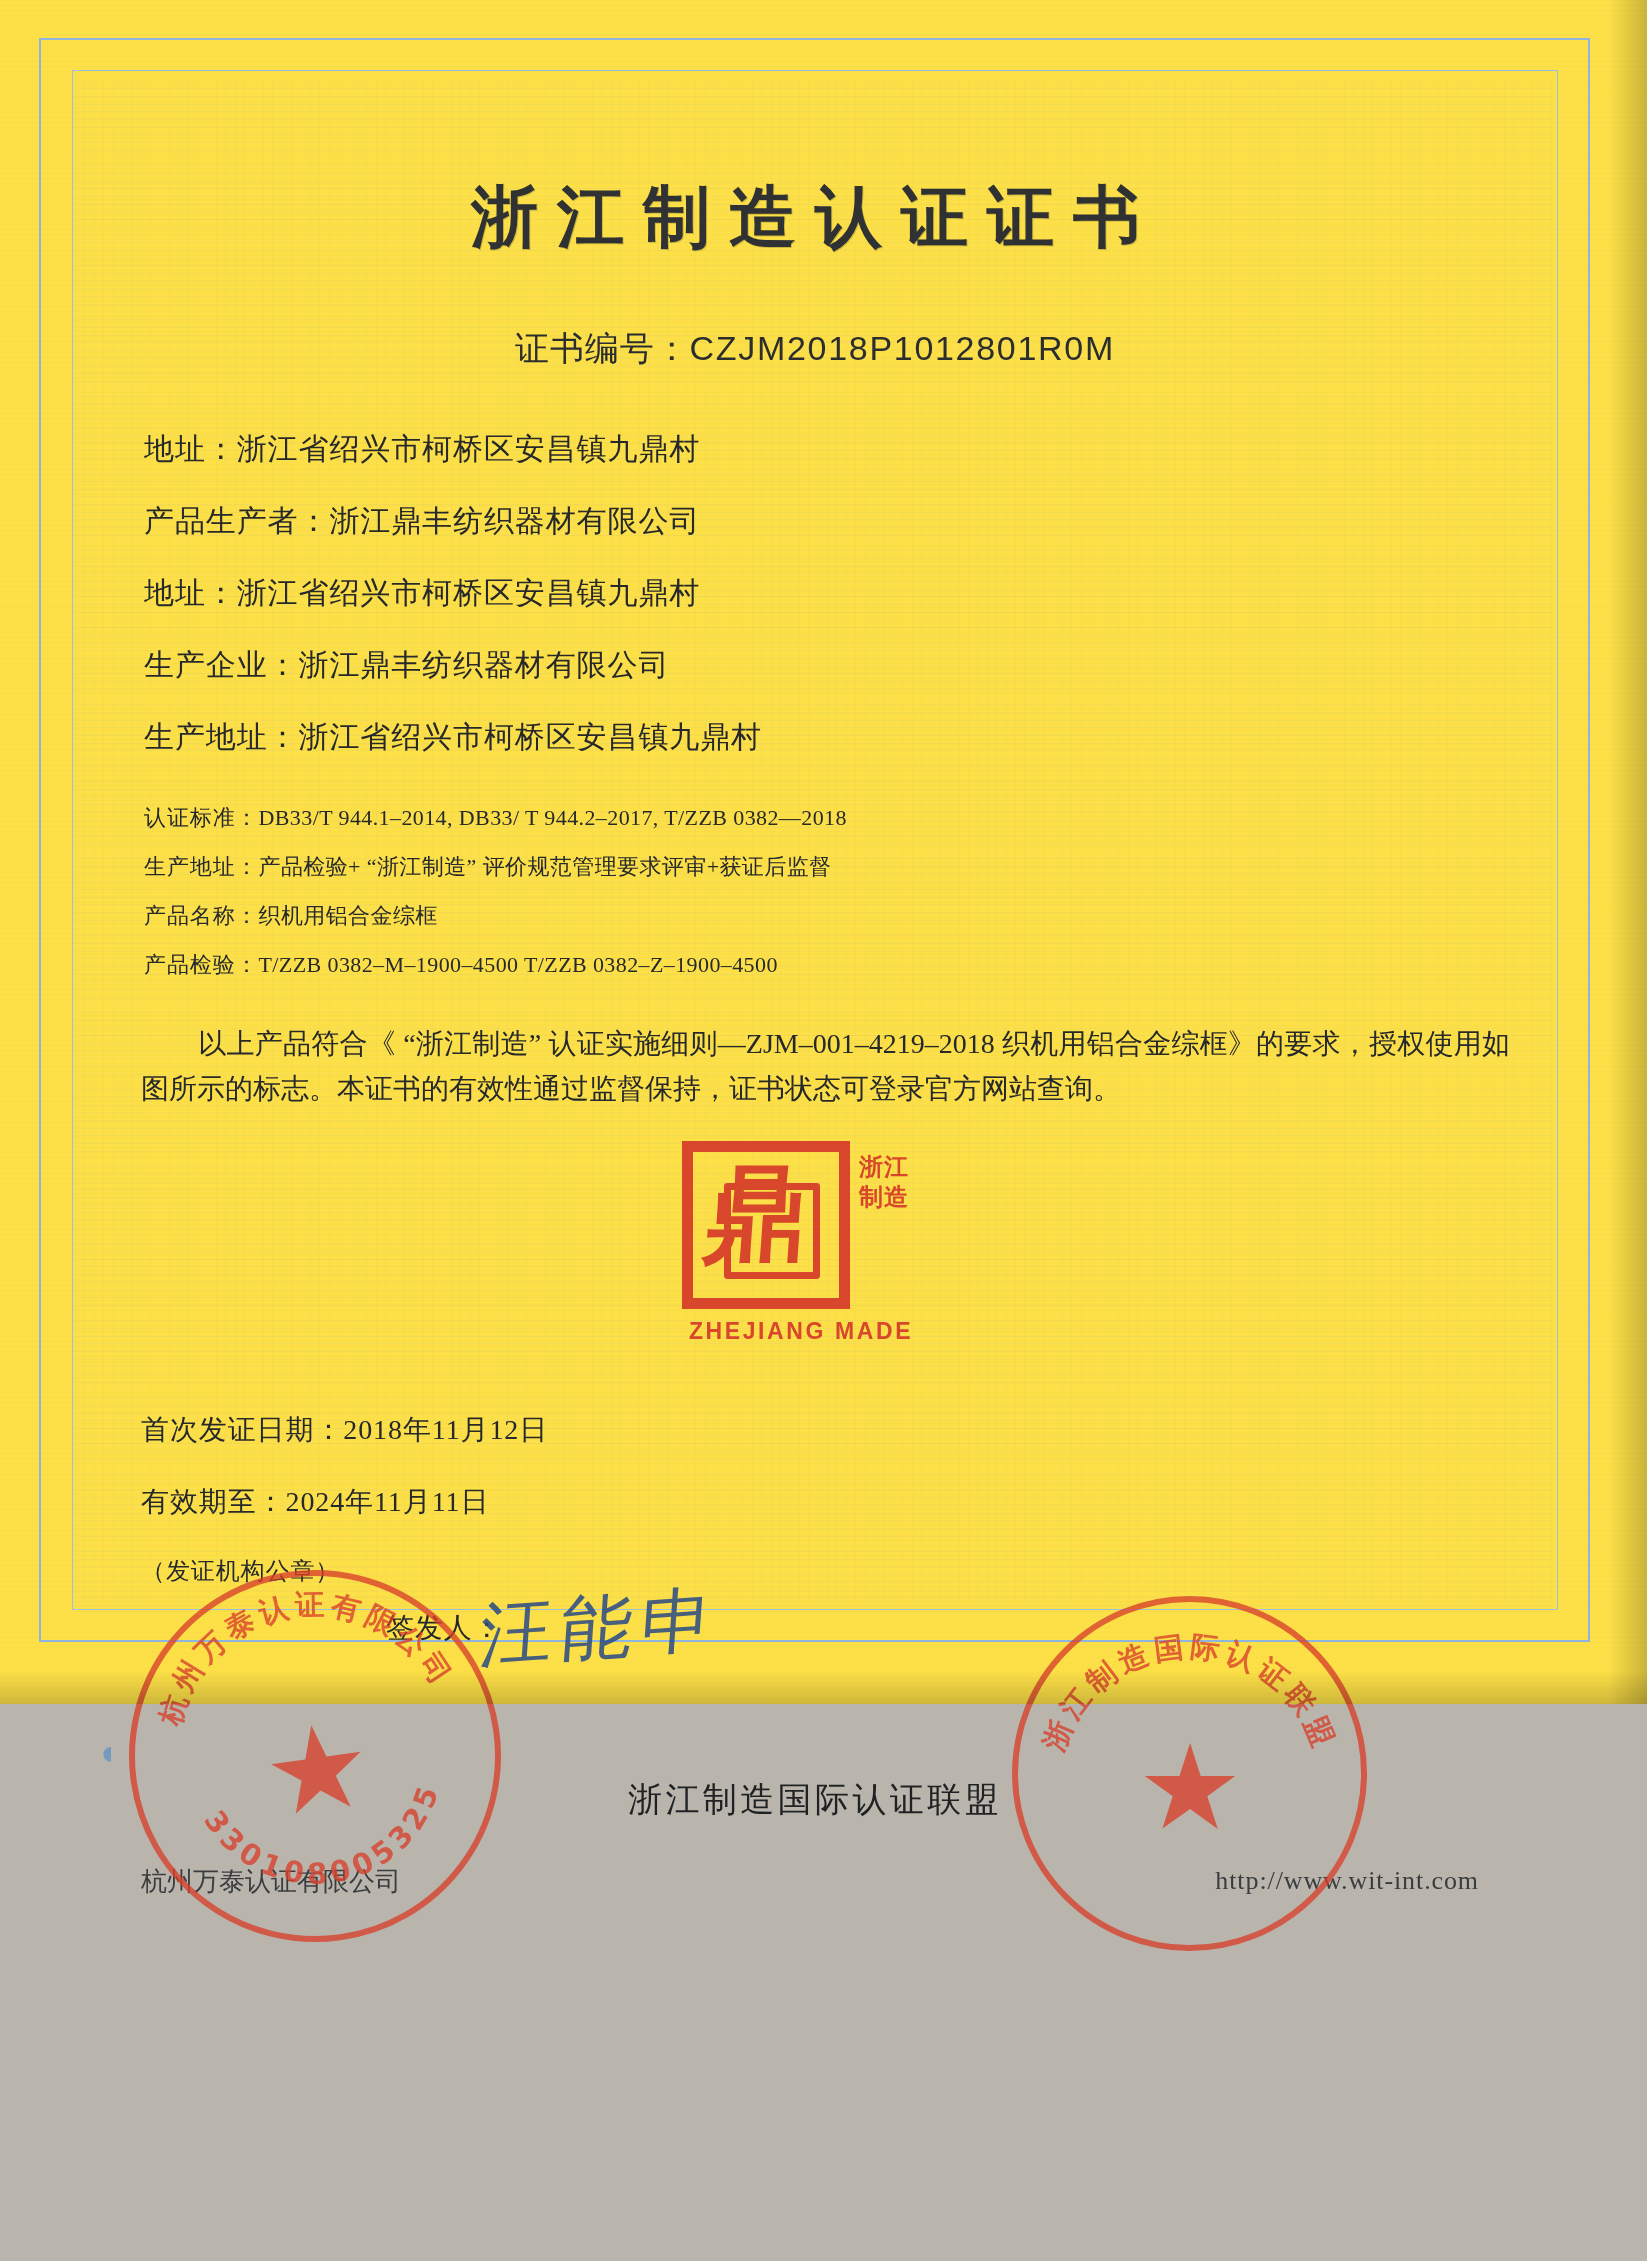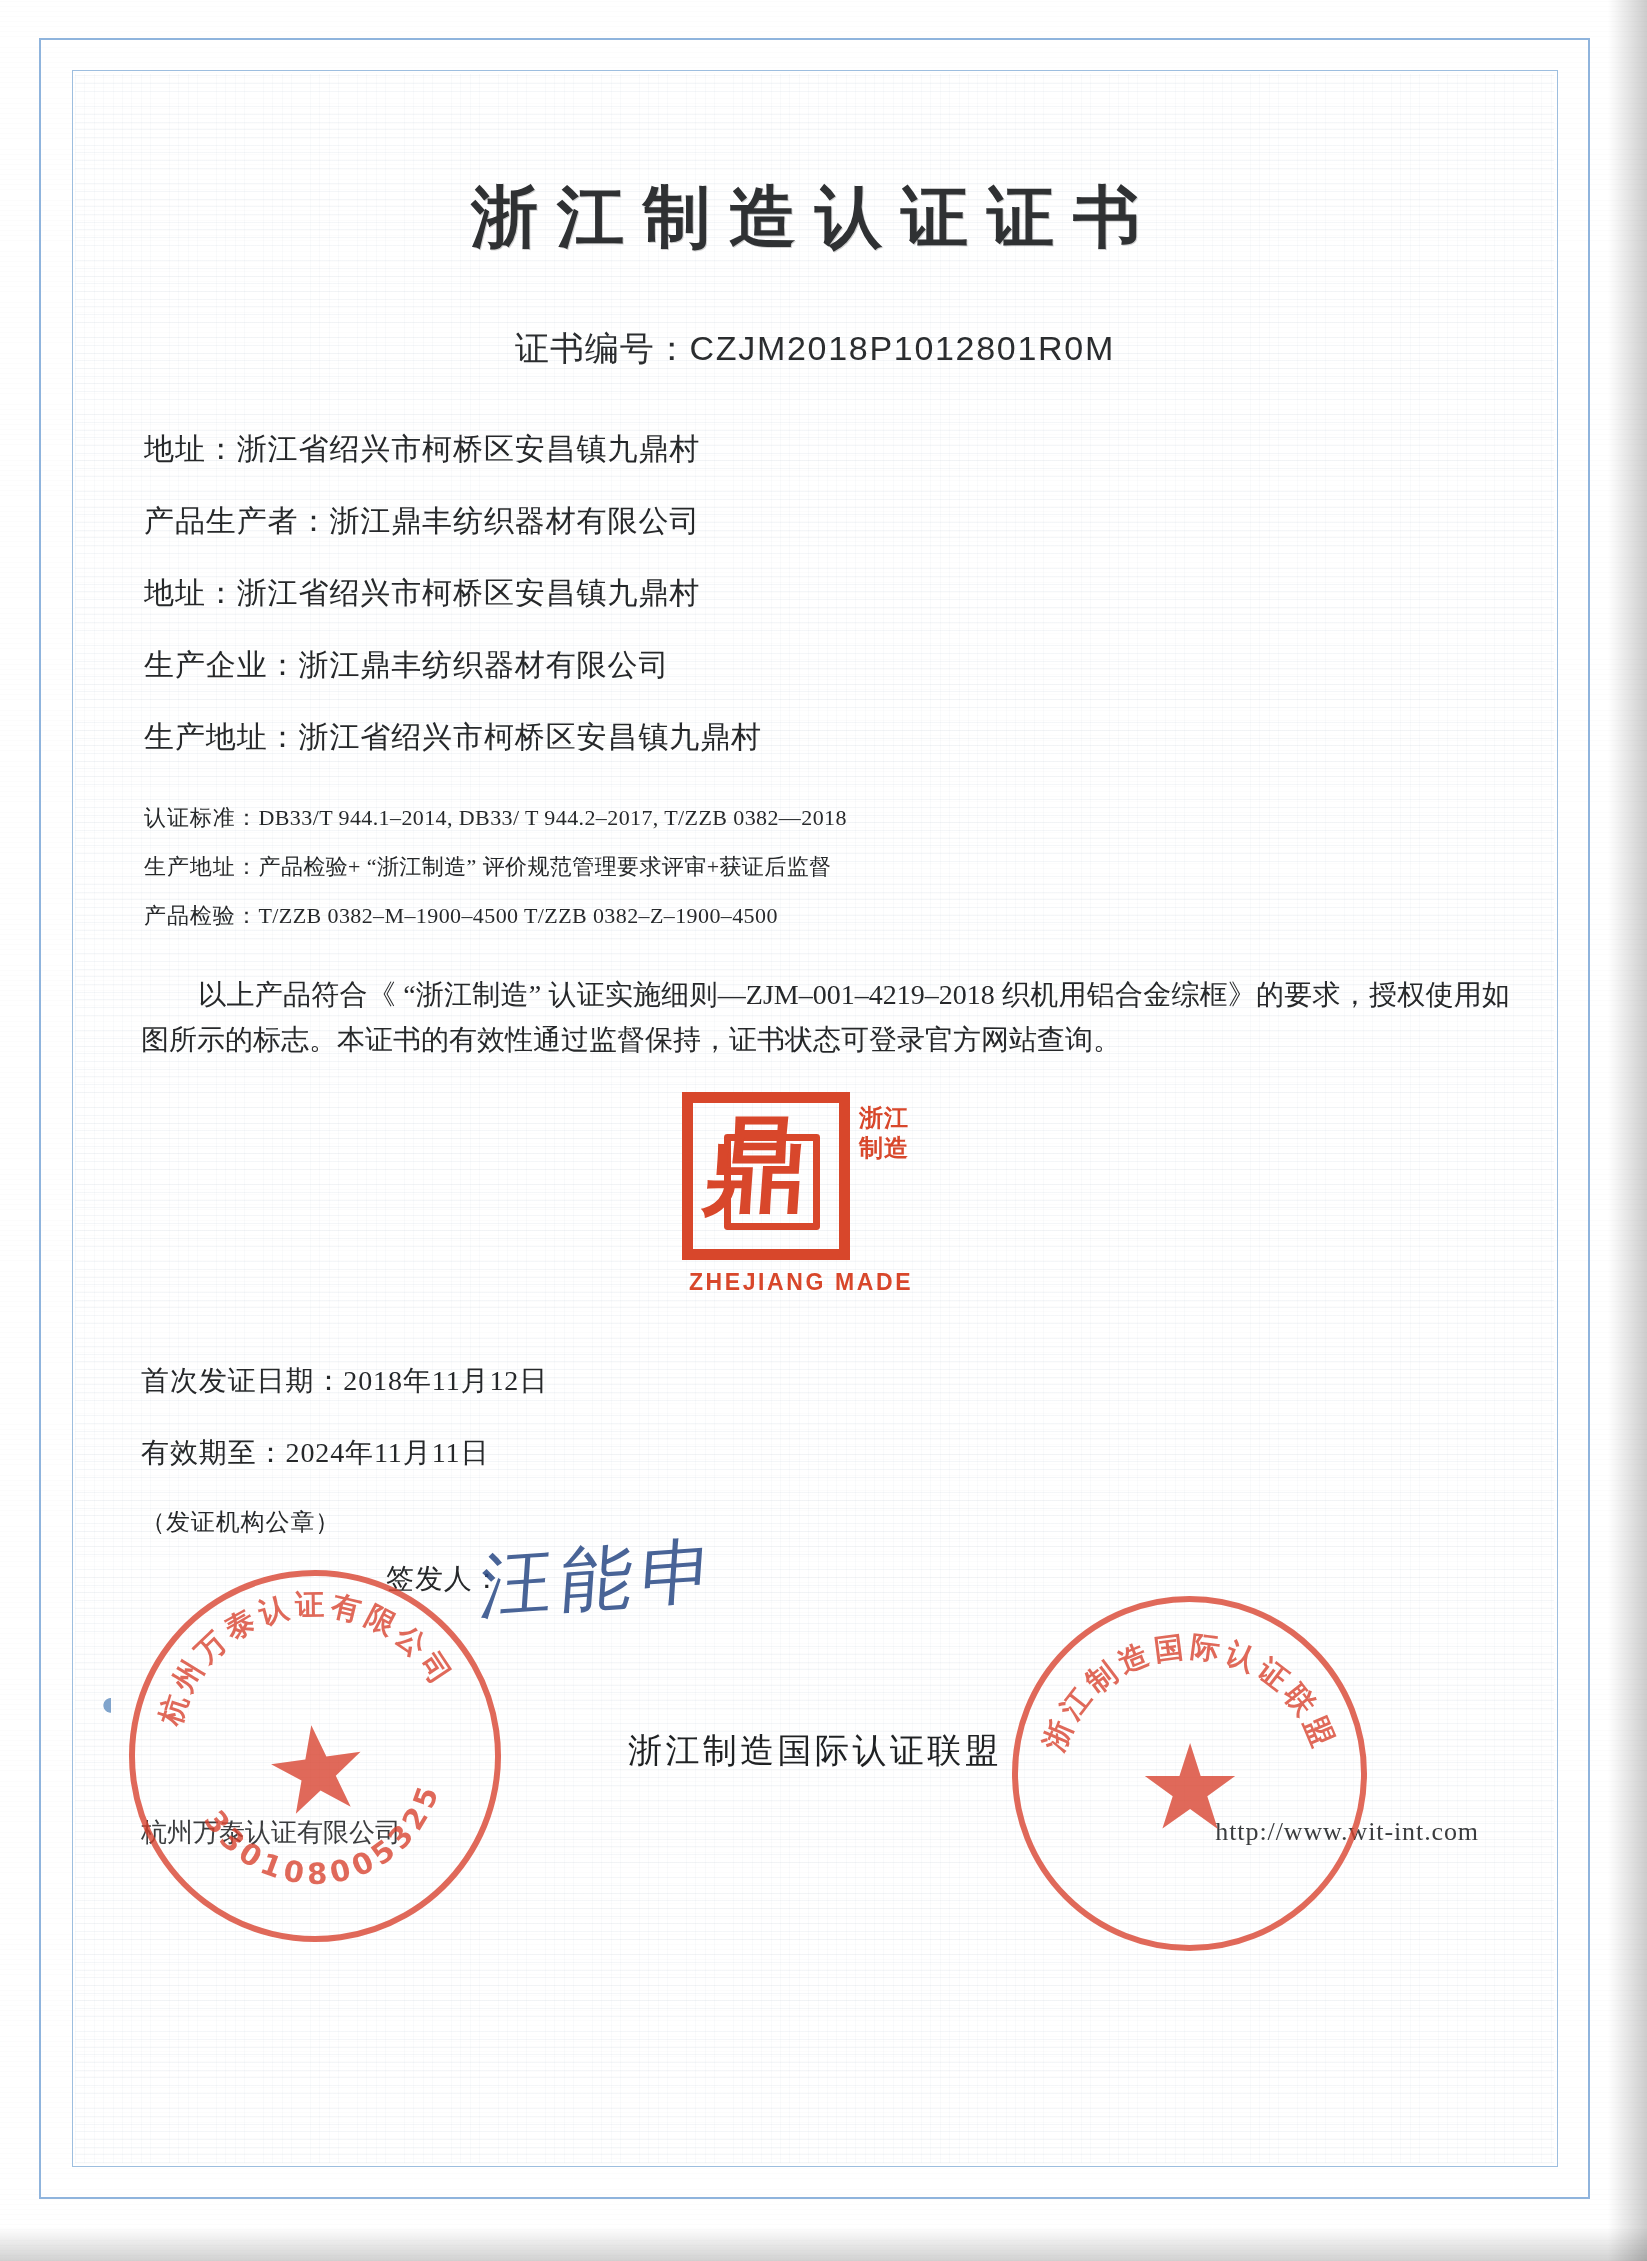--- a/index.html
+++ b/index.html
@@ -4,22 +4,22 @@
 <style>
   html,body{margin:0;padding:0;}
   body{
     width:1647px;height:2261px;
     background:#b9b5ad;
     font-family:"Liberation Serif", serif;
     overflow:hidden;
   }
   .page{
     position:relative;
-    width:1647px;height:2261px;
-    background:#ffffff;
+    width:1647px;height:1704px;
+    background:#fde047;
     box-sizing:border-box;
   }
   
   .paper-texture{
     position:absolute;inset:0;
     background:
       repeating-linear-gradient(0deg, rgba(0,0,0,0.012) 0px, rgba(0,0,0,0.012) 0.9px, rgba(255,255,255,0) 0.9px, rgba(255,255,255,0) 5.1px);
     pointer-events:none;
   }
   .page-edge-shadow{
@@ -306,20 +306,23 @@
         <span>生产地址：</span><span>浙江省绍兴市柯桥区安昌镇九鼎村</span>
       </div>
     </div>
 
     <div class="std-block">
       <div class="std-row">
         <span class="lbl">认证标准：</span><span>DB33/T 944.1–2014, DB33/ T 944.2–2017, T/ZZB 0382—2018</span>
       </div>
       <div class="std-row">
         <span class="lbl">生产地址：</span><span>产品检验+ “浙江制造” 评价规范管理要求评审+获证后监督</span>
+      </div>
+      <div class="std-row">
+        <span class="lbl">产品名称：</span><span>织机用铝合金综框</span>
       </div>
       <div class="std-row">
         <span class="lbl">产品检验：</span><span>T/ZZB 0382–M–1900–4500  T/ZZB 0382–Z–1900–4500</span>
       </div>
     </div>
 
     <div class="para"><span class="indent"></span><span>以上产品符合《 “浙江制造” 认证实施细则—ZJM–001–4219–2018 织机用铝合金综框》的要求，授权使用如图所示的标志。本证书的有效性通过监督保持，证书状态可登录官方网站查询。</span></div>
 
     <div class="logo-wrap">
       <div class="logo">

